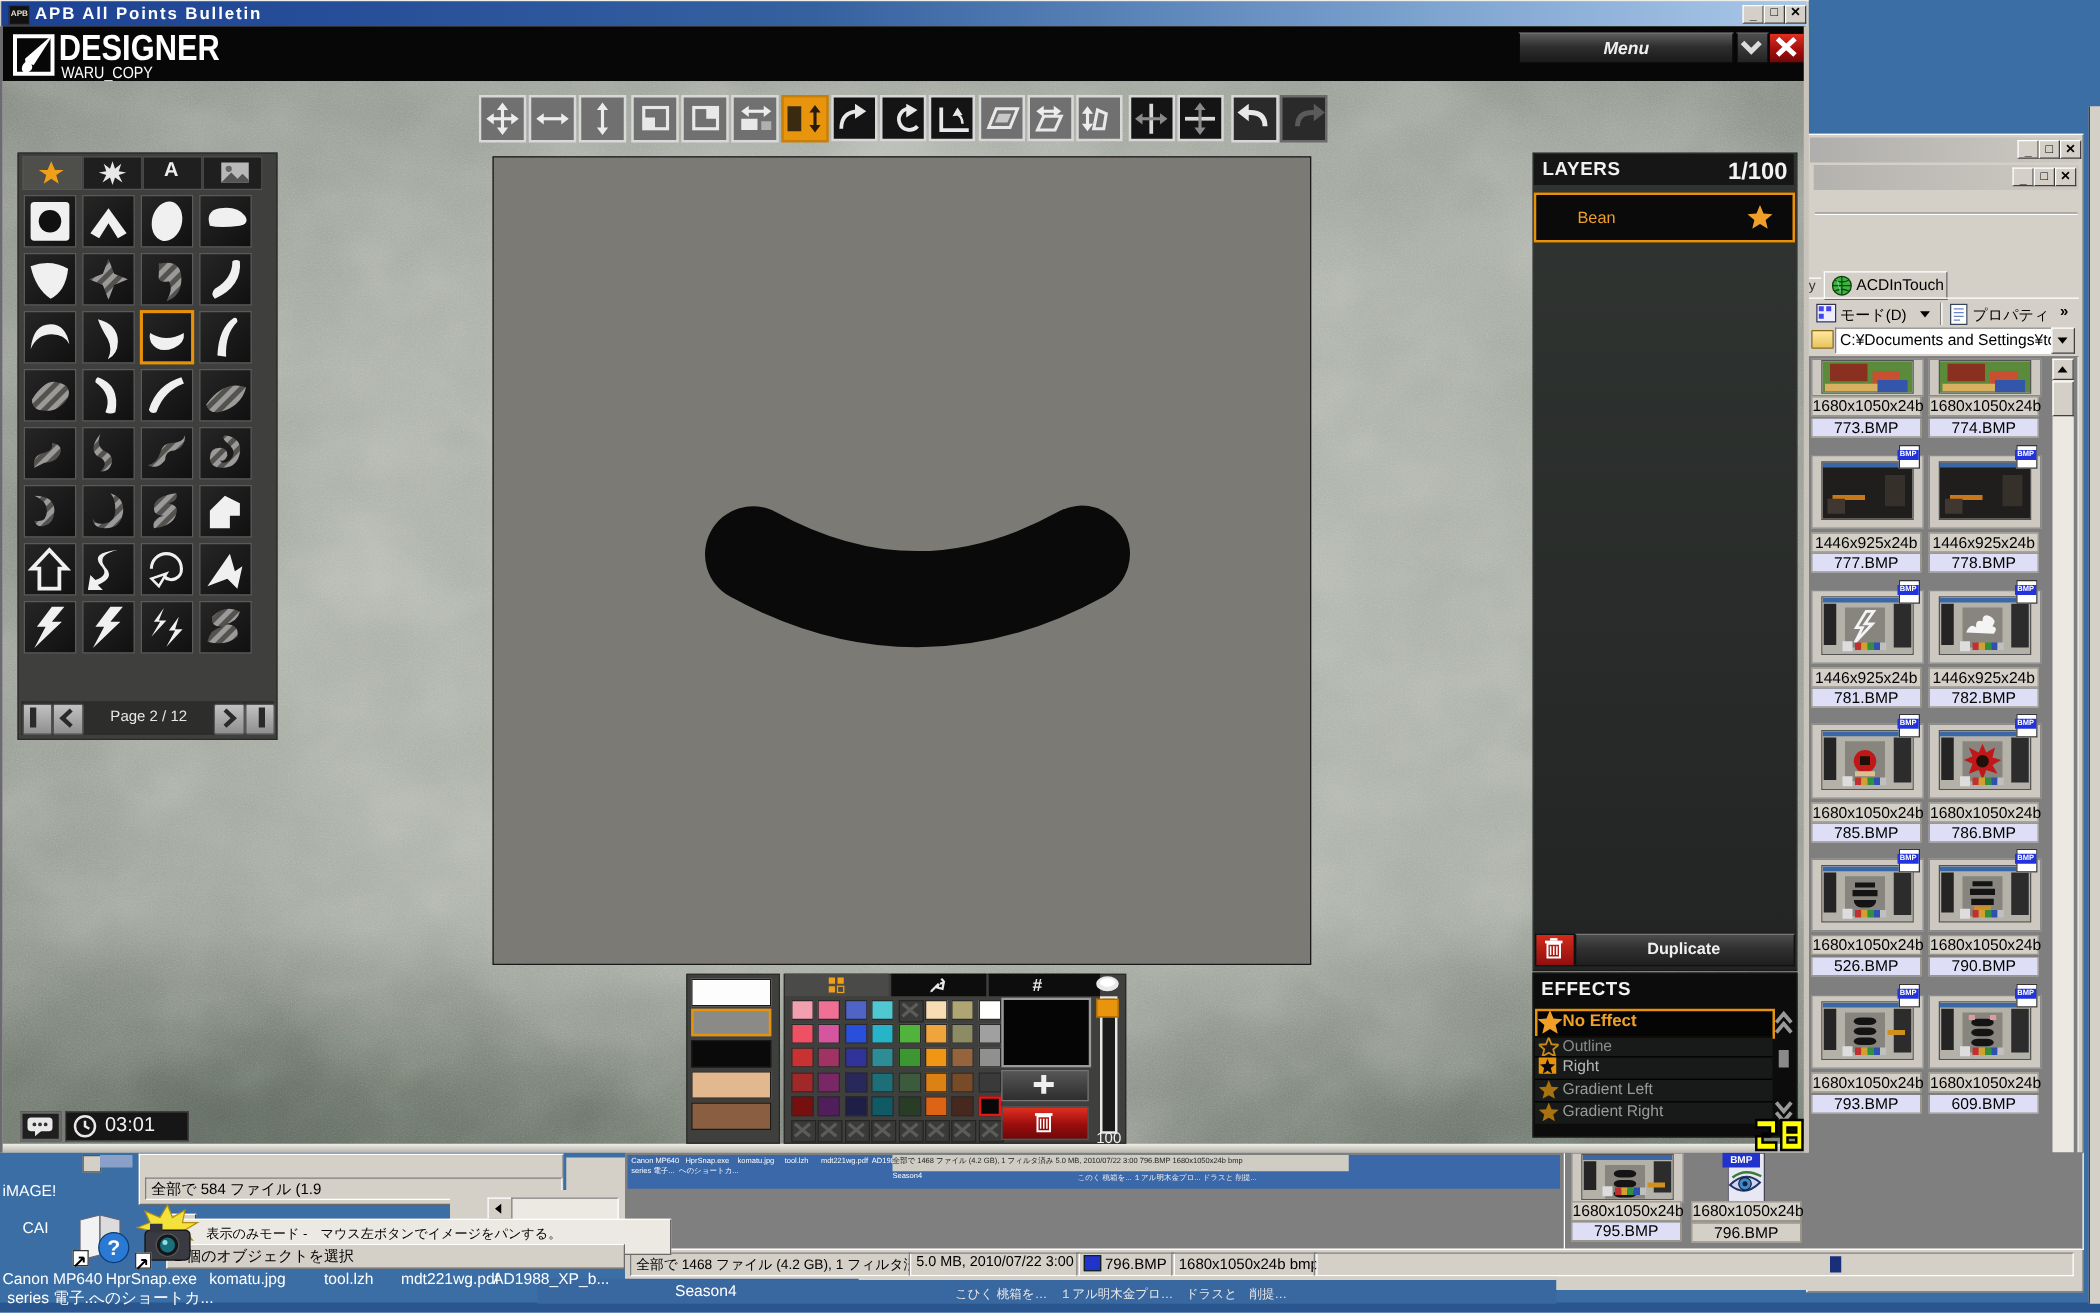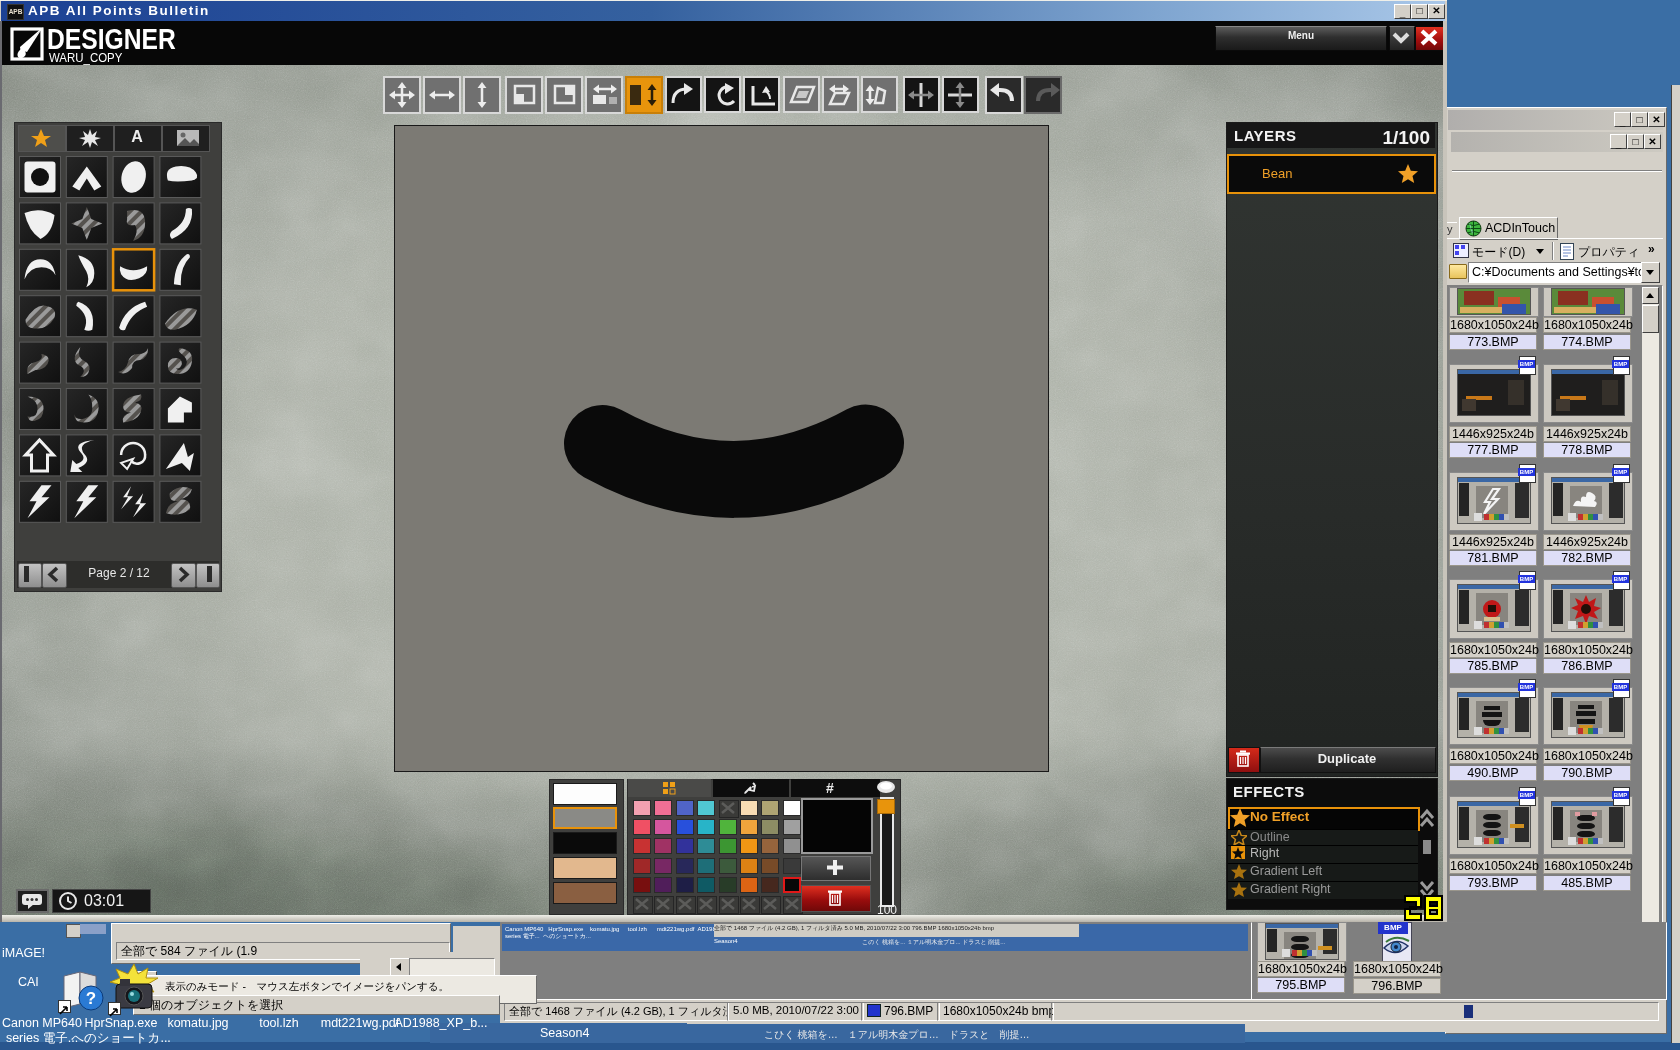--- a/index.html
+++ b/index.html
@@ -253,21 +253,21 @@
           <div class="a" style="left:36px;top:35px;width:5px;height:6px;background:#309040;"></div>
           <div class="a" style="left:41px;top:35px;width:5px;height:6px;background:#3050b0;"></div>
           <div class="a" style="left:46px;top:35px;width:5px;height:6px;background:#c0c0c0;"></div>
         </div>
       </div>
     </div>
 <div class="a badge" style="left:1519px;top:679px;">
       <i>BMP</i>
     </div>
 <div class="a card-size" style="left:1449px;top:748px;width:86px;height:14px;">1680x1050x24b</div>
-<div class="a card-name" style="left:1449px;top:766px;width:86px;height:14px;">490.BMP</div>
+<div class="a card-name" style="left:1449px;top:766px;width:86px;height:14px;">526.BMP</div>
 <div class="a" style="left:1543px;top:687px;width:88px;height:56px;background:#cdc9c1;border:1px solid #8a8a8a;">
 <div class="a" style="left:7px;top:4px;width:72px;height:44px;border:1px solid #555;overflow:hidden;">
         <div class="a" style="left:0;top:0;width:72px;height:44px;background:#b4b1a9;overflow:hidden;">
           <div class="a" style="left:0;top:0;width:72px;height:4px;background:#3a67a5;"></div>
           <div class="a" style="left:1px;top:5px;width:10px;height:32px;background:#242424;"></div>
           <div class="a" style="left:57px;top:5px;width:14px;height:34px;background:#2c2c2c;"></div>
           <div class="a" style="left:18px;top:8px;width:32px;height:32px;background:#88857f;"></div>
           <div class="a" style="left:26px;top:12px;width:16px;height:4px;background:#141414;"></div>
           <div class="a" style="left:24px;top:18px;width:20px;height:5px;background:#141414;"></div>
           <div class="a" style="left:25px;top:26px;width:18px;height:5px;background:#141414;"></div>
@@ -329,21 +329,21 @@
           <div class="a" style="left:36px;top:36px;width:5px;height:6px;background:#309040;"></div>
           <div class="a" style="left:41px;top:36px;width:5px;height:6px;background:#3050b0;"></div>
           <div class="a" style="left:46px;top:36px;width:5px;height:6px;background:#c0c0c0;"></div>
         </div>
       </div>
     </div>
 <div class="a badge" style="left:1613px;top:787px;">
       <i>BMP</i>
     </div>
 <div class="a card-size" style="left:1543px;top:858px;width:86px;height:14px;">1680x1050x24b</div>
-<div class="a card-name" style="left:1543px;top:876px;width:86px;height:14px;">485.BMP</div>
+<div class="a card-name" style="left:1543px;top:876px;width:86px;height:14px;">609.BMP</div>
 <div class="a" style="left:1257px;top:922px;width:88px;height:38px;background:#cdc9c1;border:1px solid #8a8a8a;">
 <div class="a" style="left:7px;top:0;width:72px;height:35px;border:1px solid #555;overflow:hidden;">
         <div class="a" style="left:0;top:0;width:72px;height:35px;background:#b4b1a9;overflow:hidden;">
           <div class="a" style="left:0;top:0;width:72px;height:4px;background:#3a67a5;"></div>
           <div class="a" style="left:1px;top:5px;width:10px;height:23px;background:#242424;"></div>
           <div class="a" style="left:57px;top:5px;width:14px;height:25px;background:#2c2c2c;"></div>
           <div class="a" style="left:18px;top:8px;width:32px;height:32px;background:#88857f;"></div>
           <div class="a" style="left:25px;top:12px;width:18px;height:6px;background:#141414;border-radius:50% / 80%;"></div>
           <div class="a" style="left:25px;top:20px;width:18px;height:6px;background:#141414;border-radius:50% / 80%;"></div>
           <div class="a" style="left:25px;top:28px;width:18px;height:6px;background:#141414;border-radius:50% / 80%;"></div>
@@ -460,21 +460,21 @@
 <div class="a" style="left:2px;top:21px;width:1443px;height:44px;background:#070707;"></div>
 <svg class="a" style="left:10px;top:26px;" width="36" height="36">
 <rect x="2" y="3" width="30" height="30" fill="none" stroke="#fff" stroke-width="3.2"></rect>
 <path d="M33 1 L15 24 L11 28 L10 21 Z" fill="#fff"></path>
 <path d="M33 1 L17 26 L13 25 Z" fill="#fff"></path>
 <path d="M11 23 q-5 4 -3 8 q3 3 7 -1 q2 -3 -1 -6 z" fill="#fff"></path>
       </svg>
 <div class="a" style="left:47px;top:23px;color:#fff;font-size:29px;font-weight:bold;transform:scaleX(0.85);transform-origin:0 0;">DESIGNER</div>
 <div class="a" style="left:49px;top:50px;color:#fff;font-size:13px;transform:scaleX(0.88);transform-origin:0 0;">WARU_COPY</div>
 <div class="a" style="left:1215px;top:26px;width:170px;height:23px;background:linear-gradient(#5c5c5c,#2e2e2e 45%,#1a1a1a);border:1px solid #0a0a0a;border-top-color:#888;"></div>
-<div class="a" style="left:1215px;top:30px;width:172px;height:16px;color:#f0f0f0;font-size:10px;font-weight:bold;text-align:center;">Menu</div>
+<div class="a" style="left:1215px;top:30px;width:172px;height:16px;color:#f0f0f0;font-size:14px;font-weight:bold;text-align:center;font-style:italic;">Menu</div>
 <div class="a" style="left:1389px;top:26px;width:24px;height:23px;background:linear-gradient(#4e4e4e,#222);border:1px solid #0a0a0a;border-top-color:#777;"></div>
 <svg class="a" style="left:1391px;top:30px;" width="20" height="16">
         <path d="M3 4 L10 11 L17 4" fill="none" stroke="#ddd" stroke-width="4"></path>
       </svg>
 <div class="a" style="left:1415px;top:26px;width:27px;height:23px;background:linear-gradient(#e03020,#a00d0d 60%,#700808);border:1px solid #0a0a0a;"></div>
 <svg class="a" style="left:1419px;top:28px;" width="20" height="19">
         <path d="M3 3 L17 16 M17 3 L3 16" stroke="#fff" stroke-width="4"></path>
       </svg>
 <div class="a" style="left:2px;top:65px;width:1443px;height:852px;
 background:

